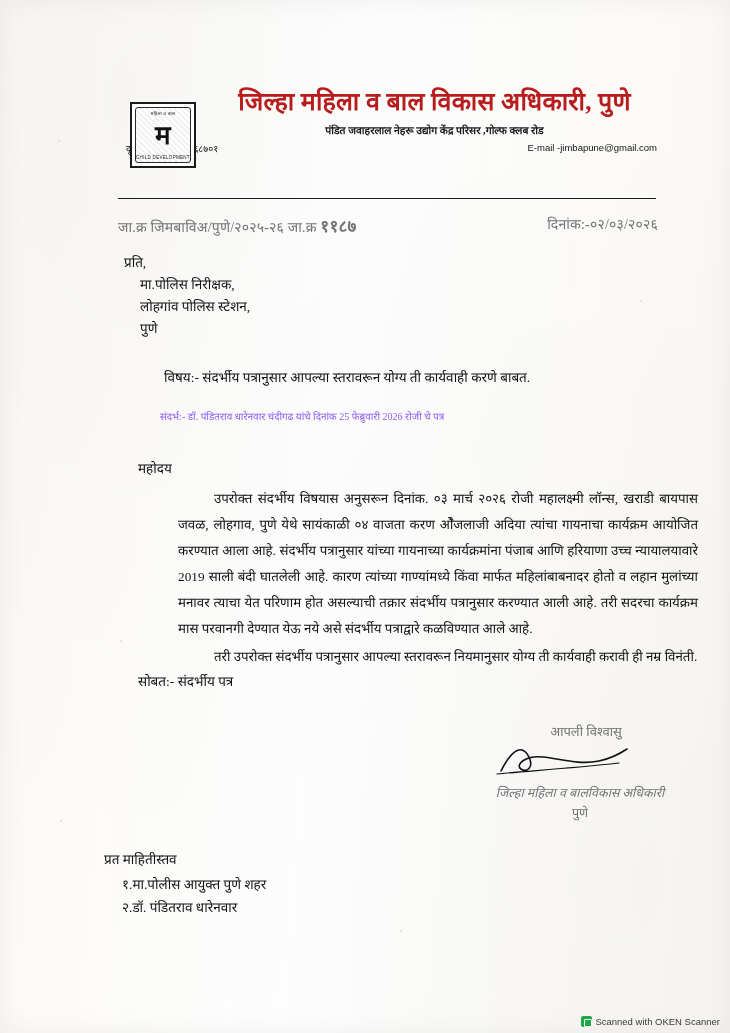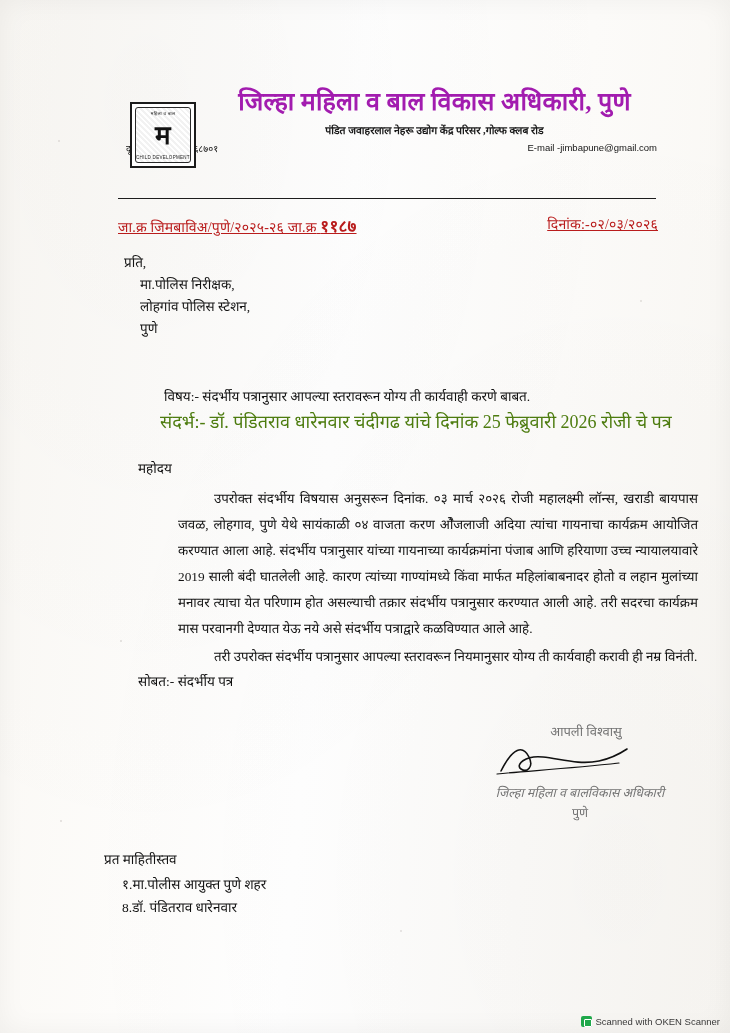--- a/index.html
+++ b/index.html
@@ -98,21 +98,21 @@
     color: #111;
     line-height: 1;
   }
   .head-text {
     margin-left: 100px;
     text-align: center;
   }
   .org-title {
     font-size: 25px;
     font-weight: bold;
-    color: #a21caf;
+    color: #b91c1c;
     letter-spacing: .2px;
     line-height: 1.15;
     white-space: nowrap;
   }
   .org-line {
     font-size: 10.5px;
     color: #1a1a1a;
     margin-top: 6px;
     line-height: 1.45;
     font-weight: bold;
@@ -139,22 +139,21 @@
 
   
   .refrow {
     position: absolute;
     left: 96px;
     top: 198px;
     width: 540px;
     display: flex;
     justify-content: space-between;
     font-size: 14px;
-    color: #b91c1c;
-    text-decoration: underline;
+    color: #737373;
   }
   .refrow .ref { letter-spacing: .2px; }
   .refrow .ref .bigno { font-size: 17px; font-weight: bold; }
   .refrow .date { letter-spacing: .2px; }
 
   
   .addr {
     position: absolute;
     left: 102px;
     top: 236px;
@@ -163,28 +162,27 @@
     line-height: 1.62;
   }
   .addr .indent { padding-left: 16px; }
 
   .subject {
     position: absolute;
     left: 142px;
     top: 352px;
     font-size: 13.5px;
     color: #111;
-    margin-top: 19px;
   }
   .reference {
     position: absolute;
     left: 138px;
     top: 393px;
-    font-size: 18px;
-    color: #4d7c0f;
+    font-size: 10px;
+    color: #8b5cf6;
   }
   .salutation {
     position: absolute;
     left: 116px;
     top: 443px;
     font-size: 13.5px;
     color: #111;
   }
 
   .body {
@@ -346,21 +344,21 @@
           <path d="M2 33 C 30 30, 70 28, 124 22" stroke="#111" stroke-width="1.2" stroke-linecap="round"></path>
         </svg>
       </div>
       <div class="sign-desig">जिल्हा महिला व बालविकास अधिकारी</div>
       <div class="sign-city">पुणे</div>
     </div>
 
     <div class="copyto">
       <div class="hdr">प्रत माहितीस्तव</div>
       <div class="item">१.मा.पोलीस आयुक्त पुणे शहर</div>
-      <div class="item">8.डॉ. पंडितराव धारेनवार</div>
+      <div class="item">२.डॉ. पंडितराव धारेनवार</div>
     </div>
 
   </div>
 
   <div class="speck" style="left:58px;  top:140px; width:2px; height:2px;"></div>
   <div class="speck" style="left:640px; top:300px; width:2px; height:2px;"></div>
   <div class="speck" style="left:120px; top:640px; width:1.5px;height:1.5px;"></div>
   <div class="speck" style="left:400px; top:930px; width:2px; height:2px;"></div>
   <div class="speck" style="left:60px;  top:820px; width:1.5px;height:1.5px;"></div>
   <div class="speck" style="left:690px; top:520px; width:2px; height:2px;"></div>

